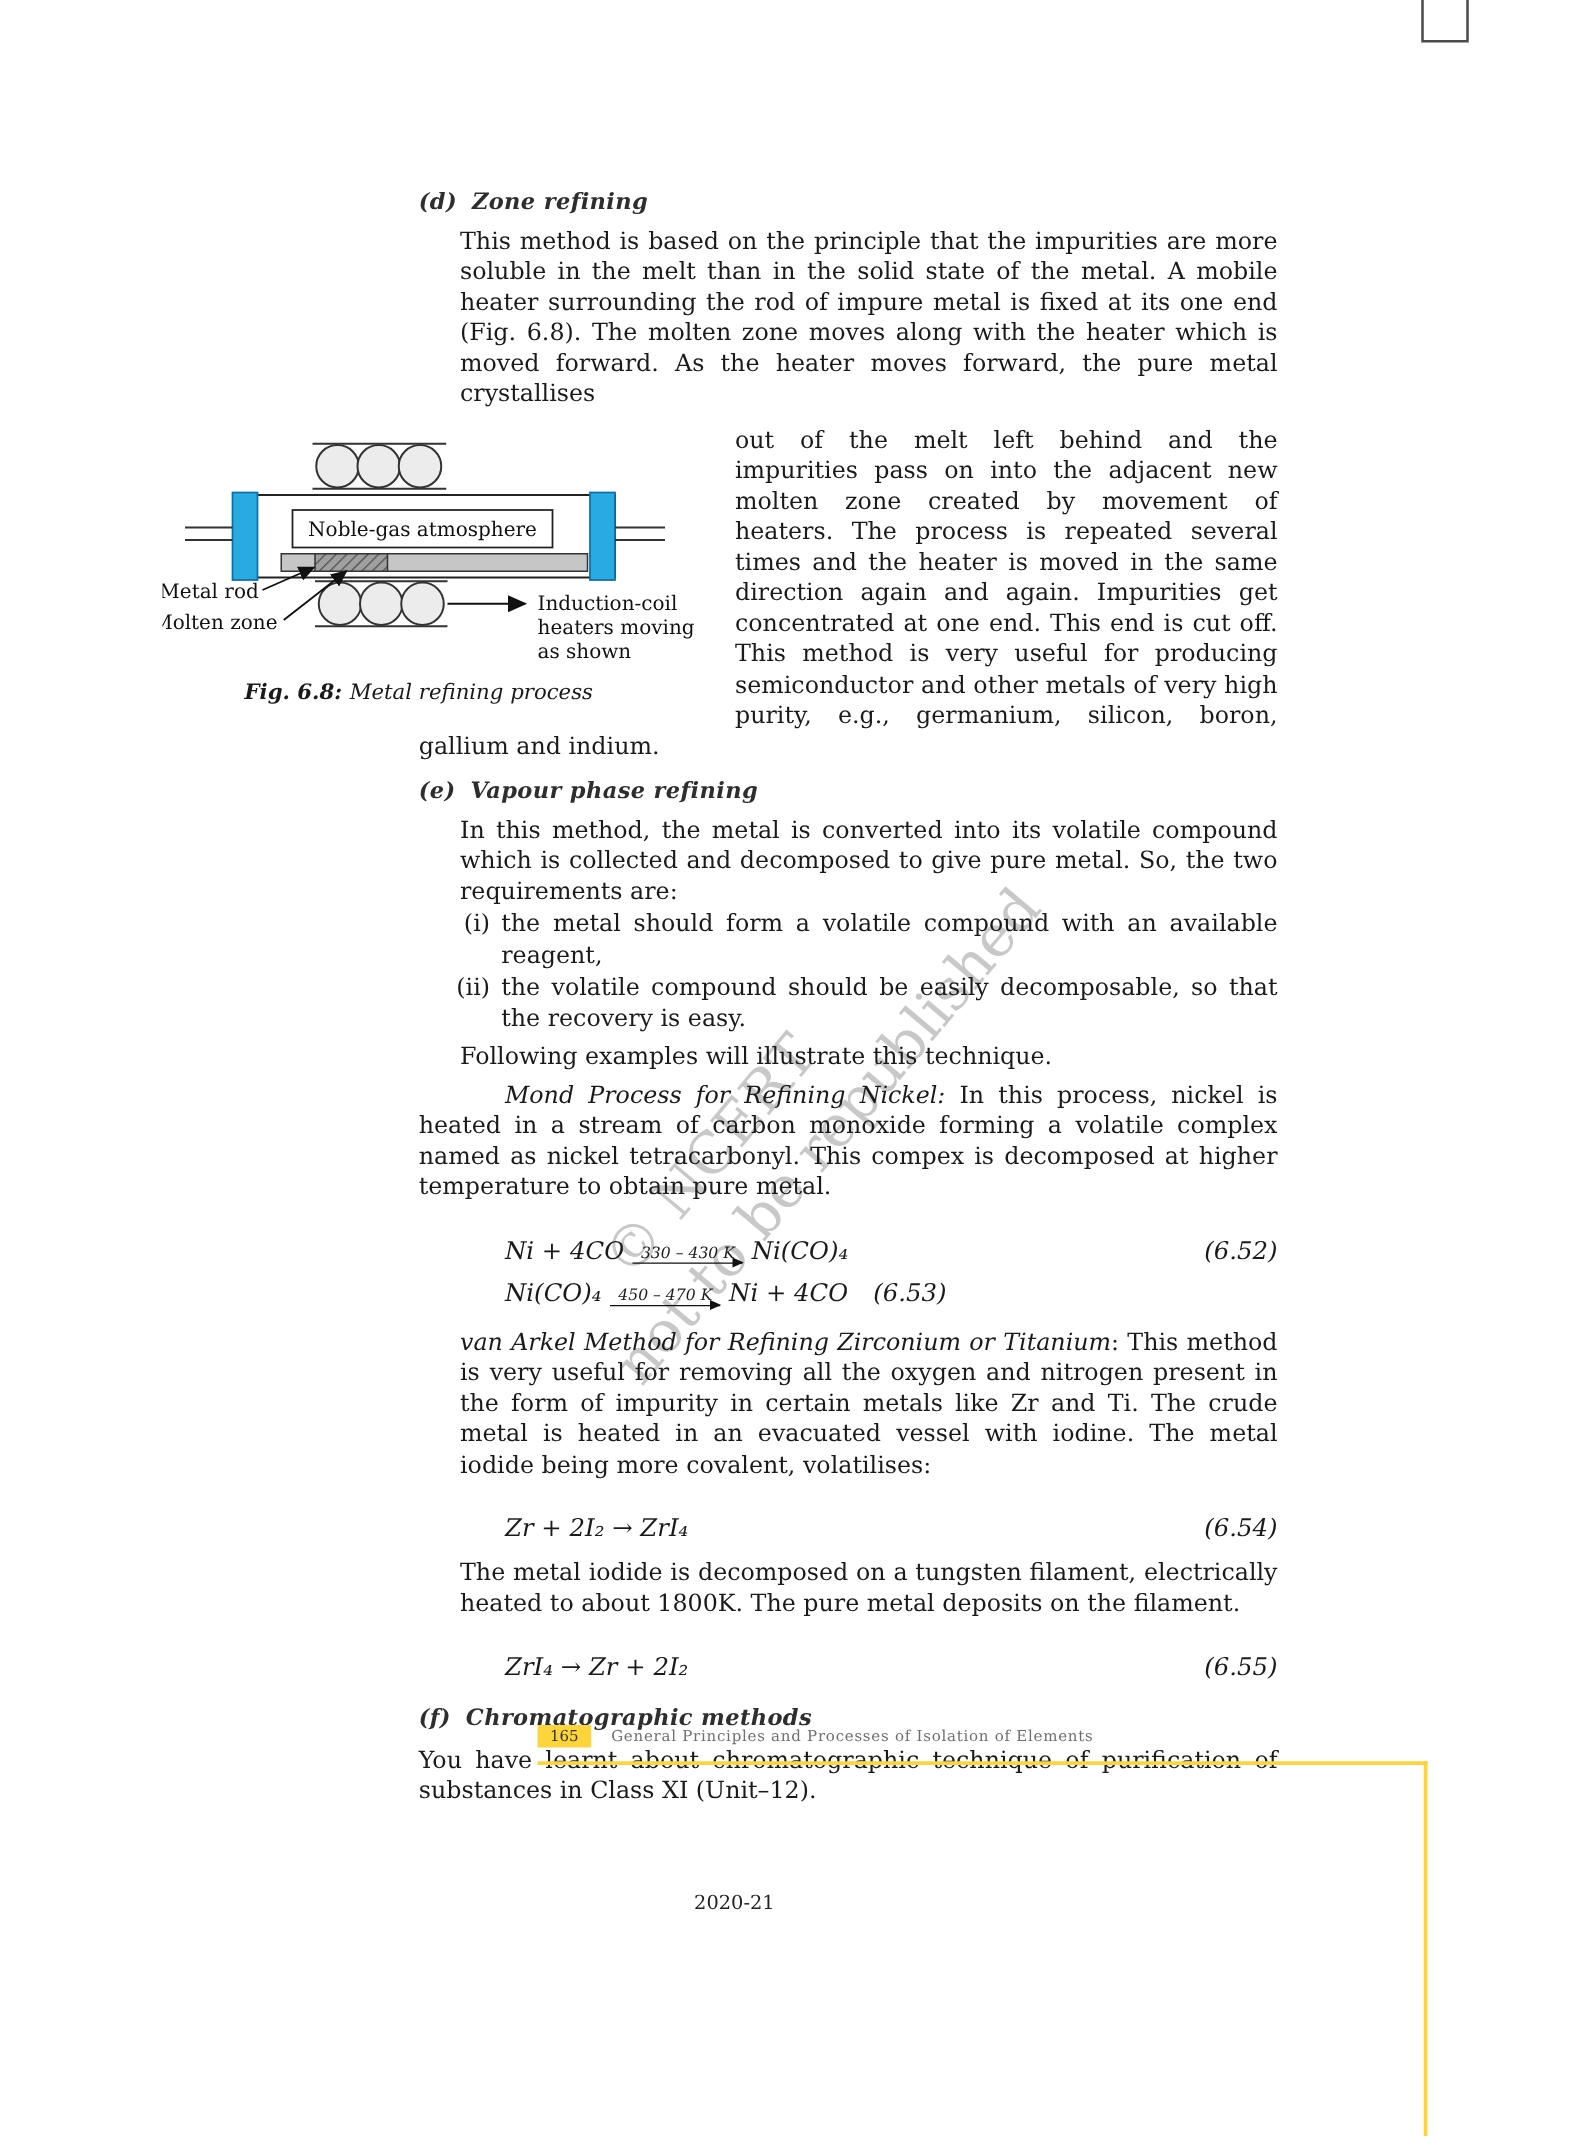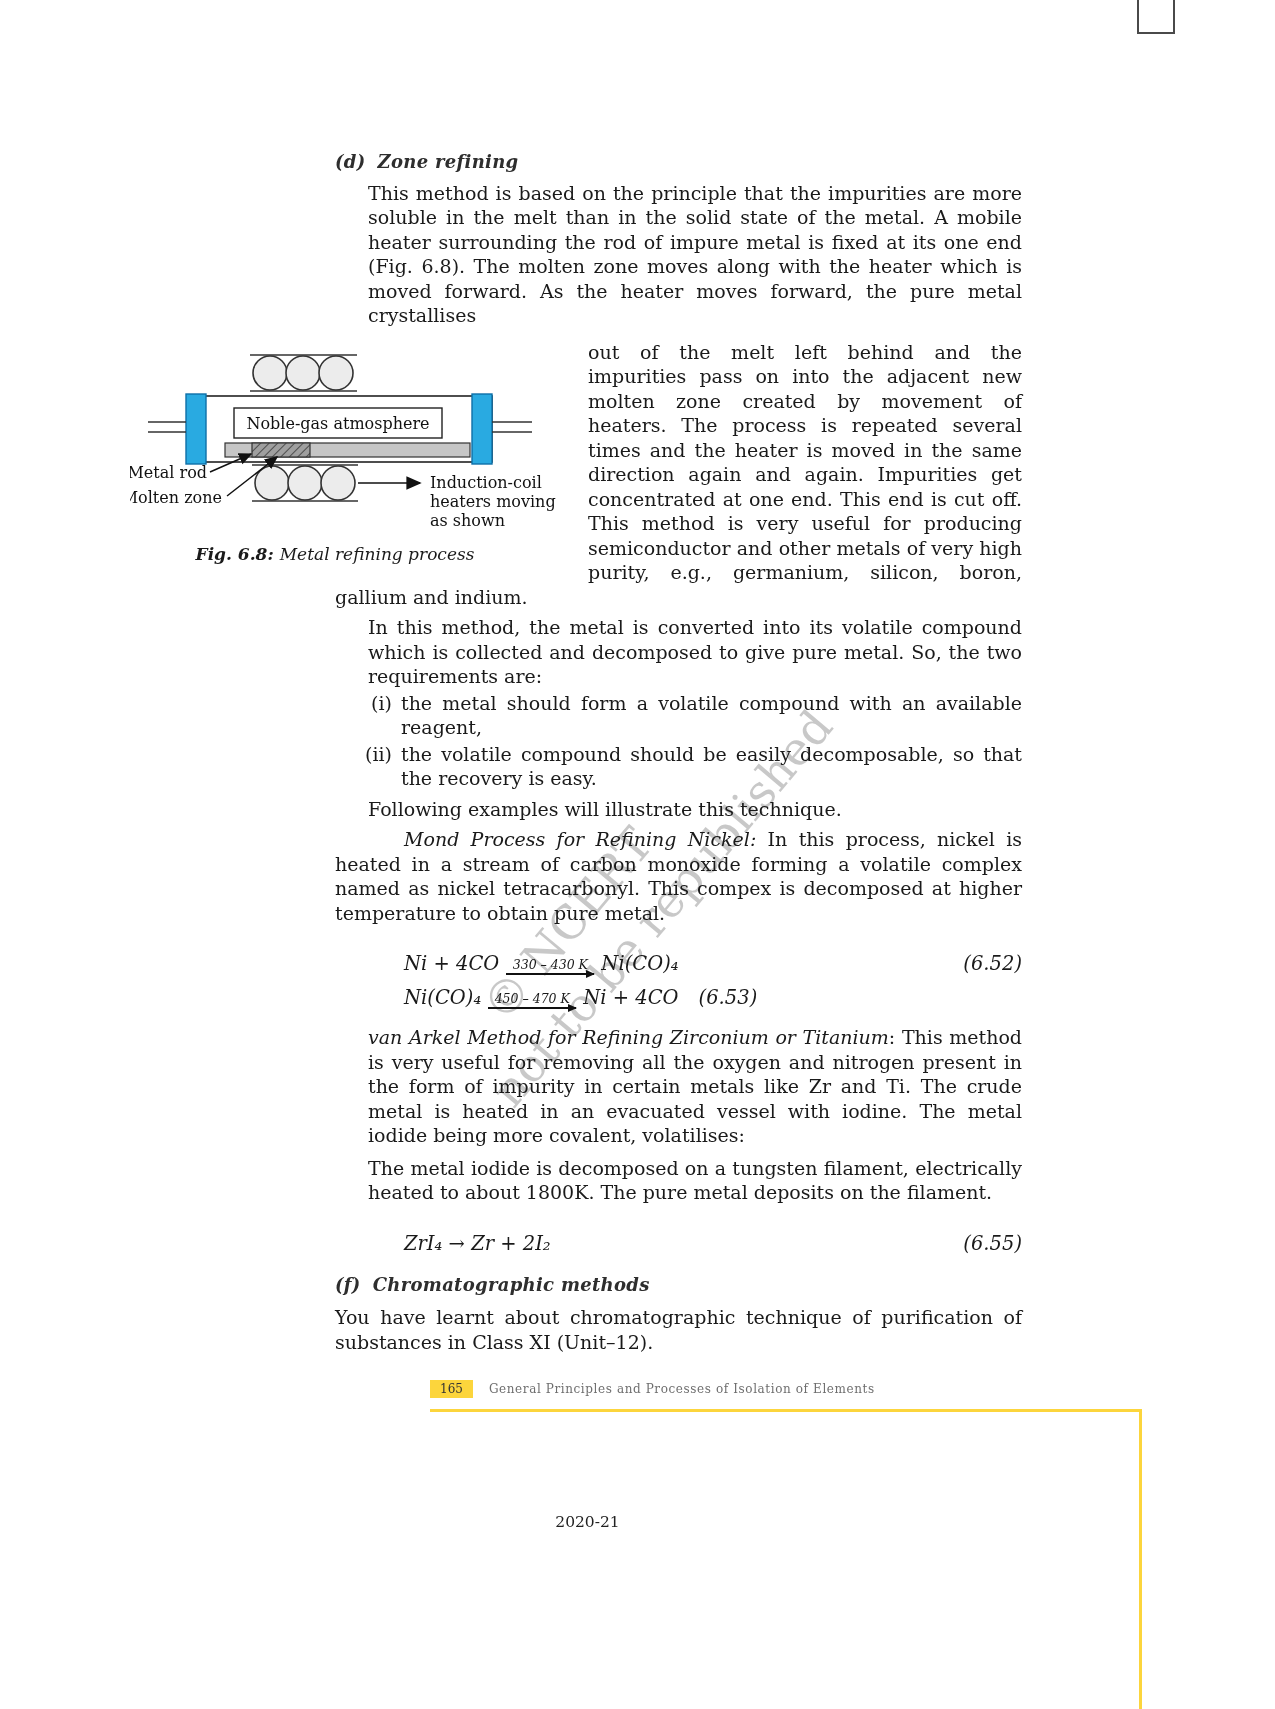--- a/index.html
+++ b/index.html
@@ -122,20 +122,21 @@
           <text x="77" y="134" text-anchor="end">Metal rod</text>
           <text x="92" y="159" text-anchor="end">Molten zone</text>
           <line x1="80" y1="128" x2="121" y2="110" stroke="#111" stroke-width="1.5" marker-end="url(#ah)"></line>
           <line x1="97" y1="152" x2="147" y2="113" stroke="#111" stroke-width="1.5" marker-end="url(#ah)"></line>
         </svg>
         <figcaption class="figcap"><span class="fig-label">Fig. 6.8:</span><span class="fig-text">Metal refining process</span></figcaption>
       </figure>
       <p class="body">out of the melt left behind and the impurities pass on into the adjacent new molten zone created by movement of heaters. The process is repeated several times and the heater is moved in the same direction again and again. Impurities get concentrated at one end. This end is cut off. This method is very useful for producing semiconductor and other metals of very high purity, e.g., germanium, silicon, boron, gallium and indium.</p>
     </div>
 
+    <h3 class="sec-heading mt12"><span class="h-label">(e)</span><span>Vapour phase refining</span></h3>
 
     <p class="body ind33 mt6">In this method, the metal is converted into its volatile compound which is collected and decomposed to give pure metal. So, the two requirements are:</p>
 
     <div class="list-item">
       <span class="li-label">(i)</span>
       <span class="li-text">the metal should form a volatile compound with an available reagent,</span>
     </div>
     <div class="list-item">
       <span class="li-label">(ii)</span>
       <span class="li-text">the volatile compound should be easily decomposable, so that the recovery is easy.</span>
@@ -156,20 +157,26 @@
       <div class="eq-row">
         <span>Ni(CO)₄</span><span class="rxn-arrow">
             <span class="arrow-label">450 – 470 K</span>
             <span class="arrow-line"></span>
           </span><span>Ni + 4CO</span><span class="eq-num-inline">(6.53)</span>
       </div>
     </div>
 
     <p class="body ind33 mt12"><span class="ital">van Arkel Method for Refining Zirconium or Titanium</span><span>: This method is very useful for removing all the oxygen and nitrogen present in the form of impurity in certain metals like Zr and Ti. The crude metal is heated in an evacuated vessel with iodine. The metal iodide being more covalent, volatilises:</span></p>
 
+    <div class="eq-block mt8">
+      <div class="eq-row">
+        <span>Zr + 2I₂ → ZrI₄</span>
+        <span class="eq-num-right">(6.54)</span>
+      </div>
+    </div>
 
     <p class="body ind33 mt8">The metal iodide is decomposed on a tungsten filament, electrically heated to about 1800K. The pure metal deposits on the filament.</p>
 
     <div class="eq-block mt6">
       <div class="eq-row">
         <span>ZrI₄ → Zr + 2I₂</span>
         <span class="eq-num-right">(6.55)</span>
       </div>
     </div>
 

